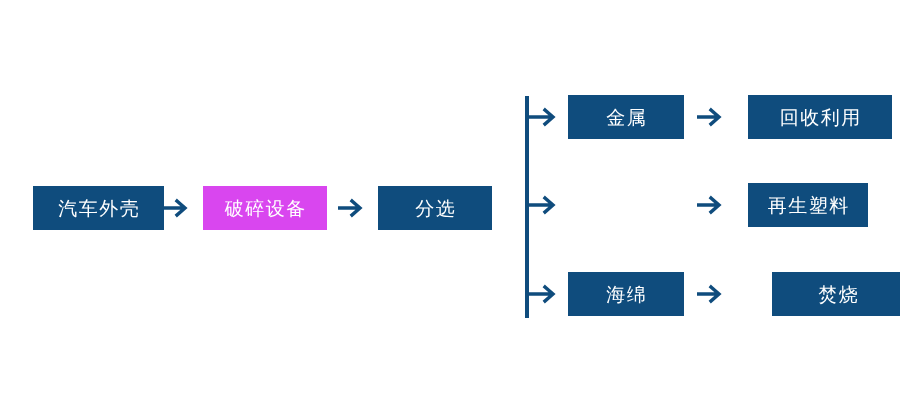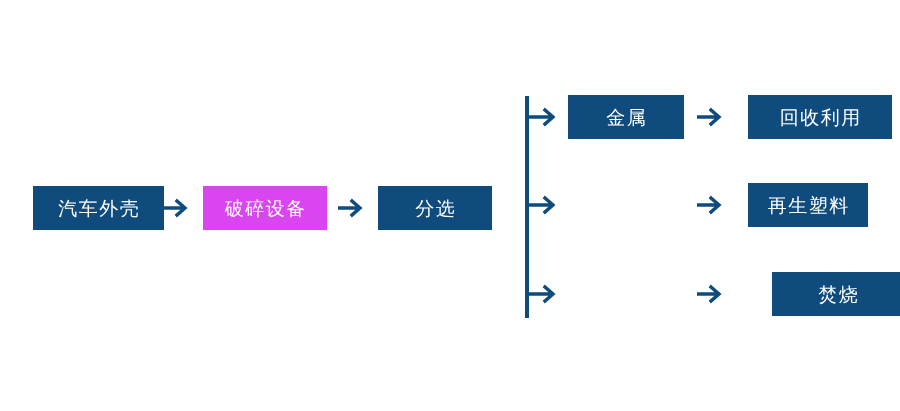--- a/index.html
+++ b/index.html
@@ -98,20 +98,21 @@
   <svg class="arrow arrow-b2" style="left:697px;" viewBox="0 0 30 28">
     <path d="M1 14 H21 M14 7 L22 14 L14 21" fill="none" stroke="#0F4C7D" stroke-width="3.4" stroke-linecap="square" stroke-linejoin="miter"></path>
   </svg>
 
   <div class="node blue row-b2" style="left:748px; width:120px;">再生塑料</div>
 
   <svg class="arrow branch-arrow" style="left:527px; top:280px;" viewBox="0 0 34 28">
     <path d="M1 14 H25 M18 7 L26 14 L18 21" fill="none" stroke="#0F4C7D" stroke-width="3.4" stroke-linecap="square" stroke-linejoin="miter"></path>
   </svg>
 
+  <div class="node blue row-b3" style="left:568px; width:116px;">海绵</div>
 
   <svg class="arrow arrow-b3" style="left:697px;" viewBox="0 0 30 28">
     <path d="M1 14 H21 M14 7 L22 14 L14 21" fill="none" stroke="#0F4C7D" stroke-width="3.4" stroke-linecap="square" stroke-linejoin="miter"></path>
   </svg>
 
   <div class="node blue row-b3" style="left:772px; width:132px;">焚烧</div>
 
 </div>
 
 </body></html>

